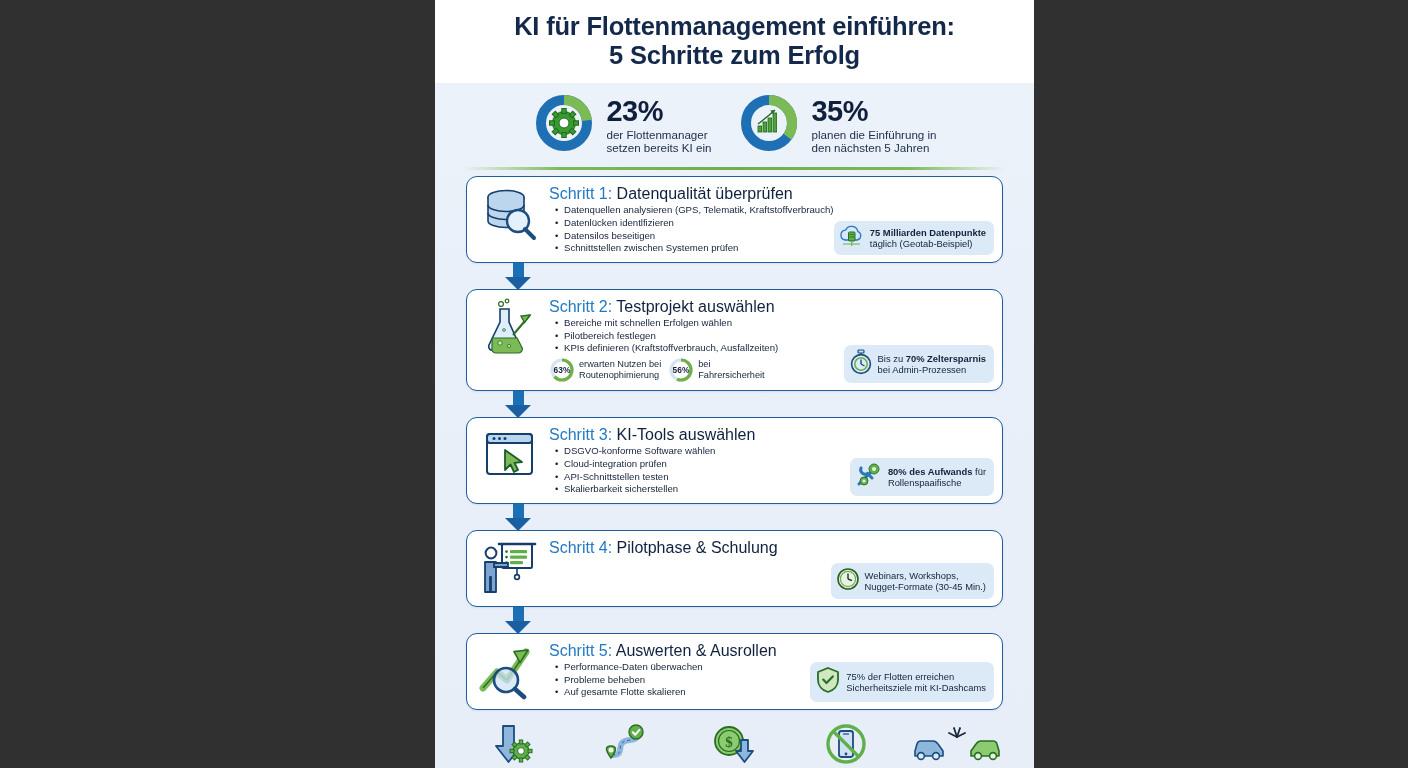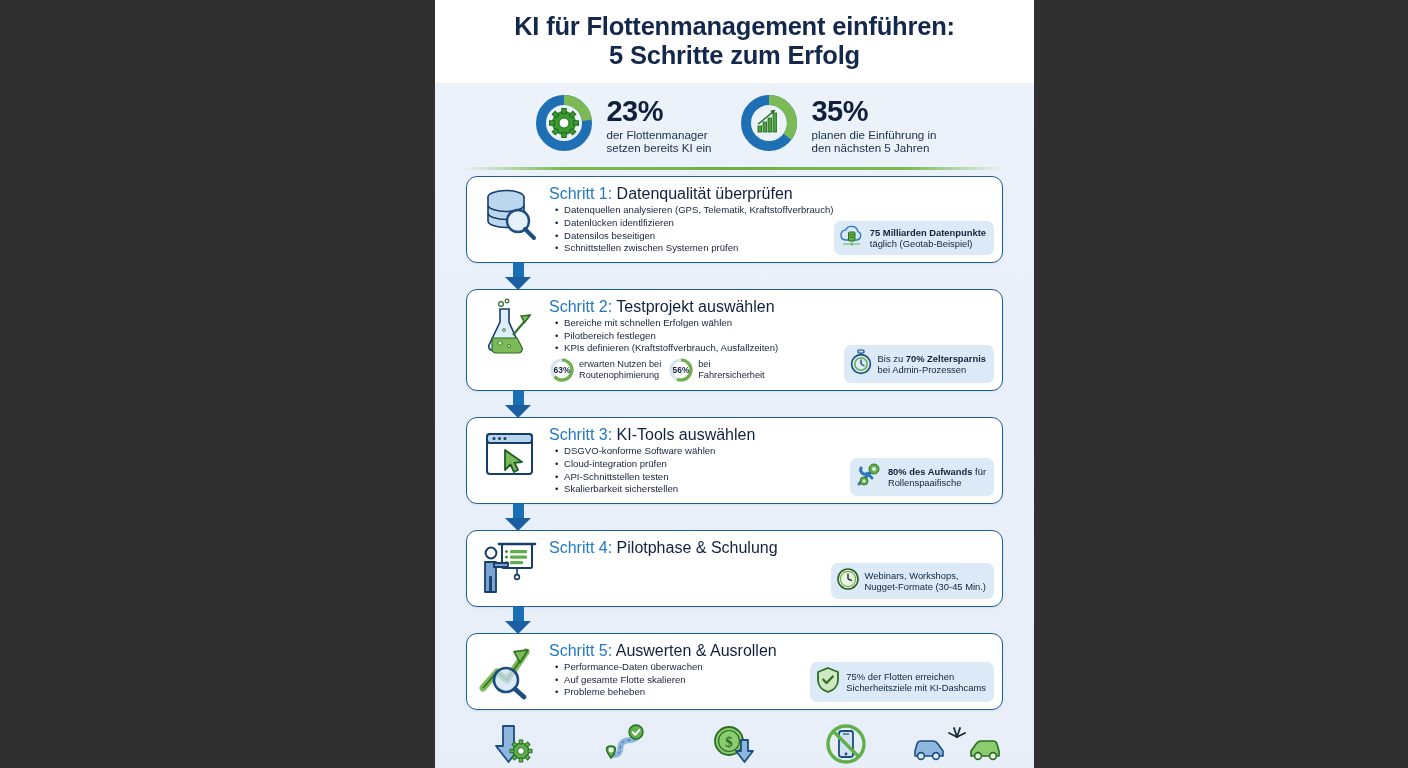--- a/index.html
+++ b/index.html
@@ -496,22 +496,22 @@
               <line x1="36" y1="47" x2="45" y2="55" stroke="#1b4d80" stroke-width="4.6" stroke-linecap="round"></line>
             </svg>
           </div>
           <div class="step-body">
             <div class="step-title">
               <span class="lbl">Schritt 5:</span>
               <span>Auswerten &amp; Ausrollen</span>
             </div>
             <ul class="bullets">
               <li>Performance-Daten überwachen</li>
+              <li>Probleme beheben</li>
               <li>Auf gesamte Flotte skalieren</li>
-              <li>Probleme beheben</li>
             </ul>
           </div>
           <div class="badge badge-side">
             <span>
               <svg width="26" height="28" viewBox="0 0 26 28">
                 <path d="M13 2 L23 6 v8 c0 6 -4.4 10.4 -10 12 C7.4 24.4 3 20 3 14 V6 z" fill="#cfe8c2" stroke="#2a6d24" stroke-width="1.8"></path>
                 <path d="M8.2 13.6 l3.3 3.4 l6.3 -6.6" fill="none" stroke="#2a6d24" stroke-width="2.2" stroke-linecap="round" stroke-linejoin="round"></path>
               </svg>
             </span>
             <div class="badge-text">

